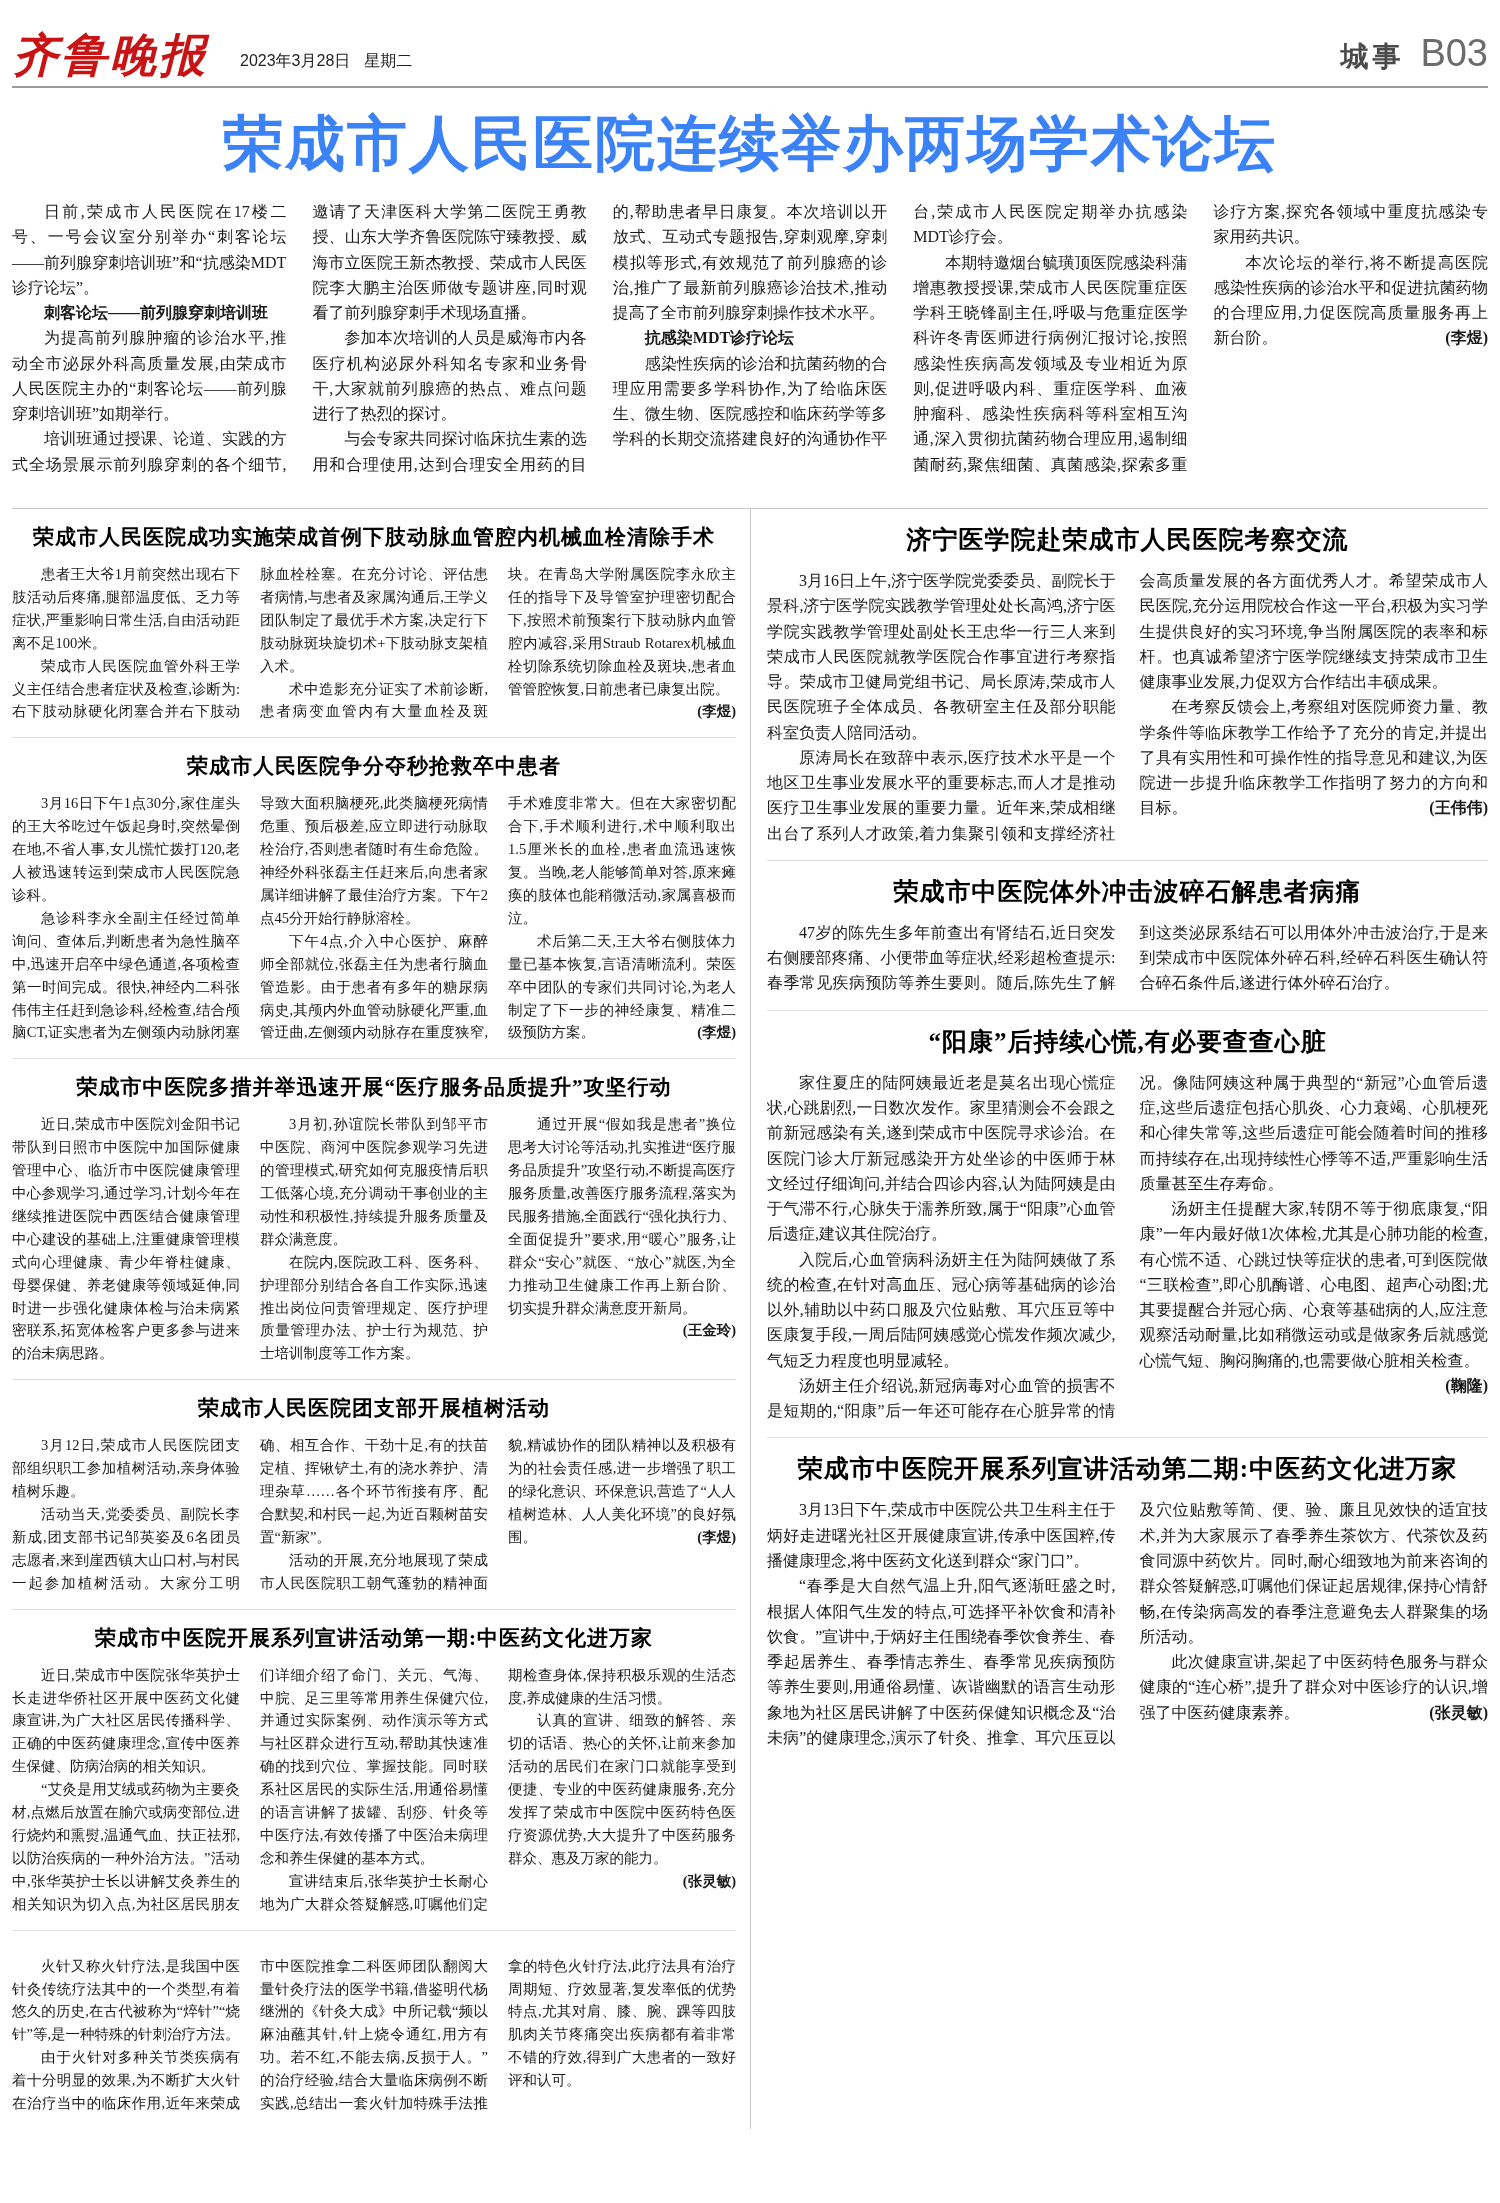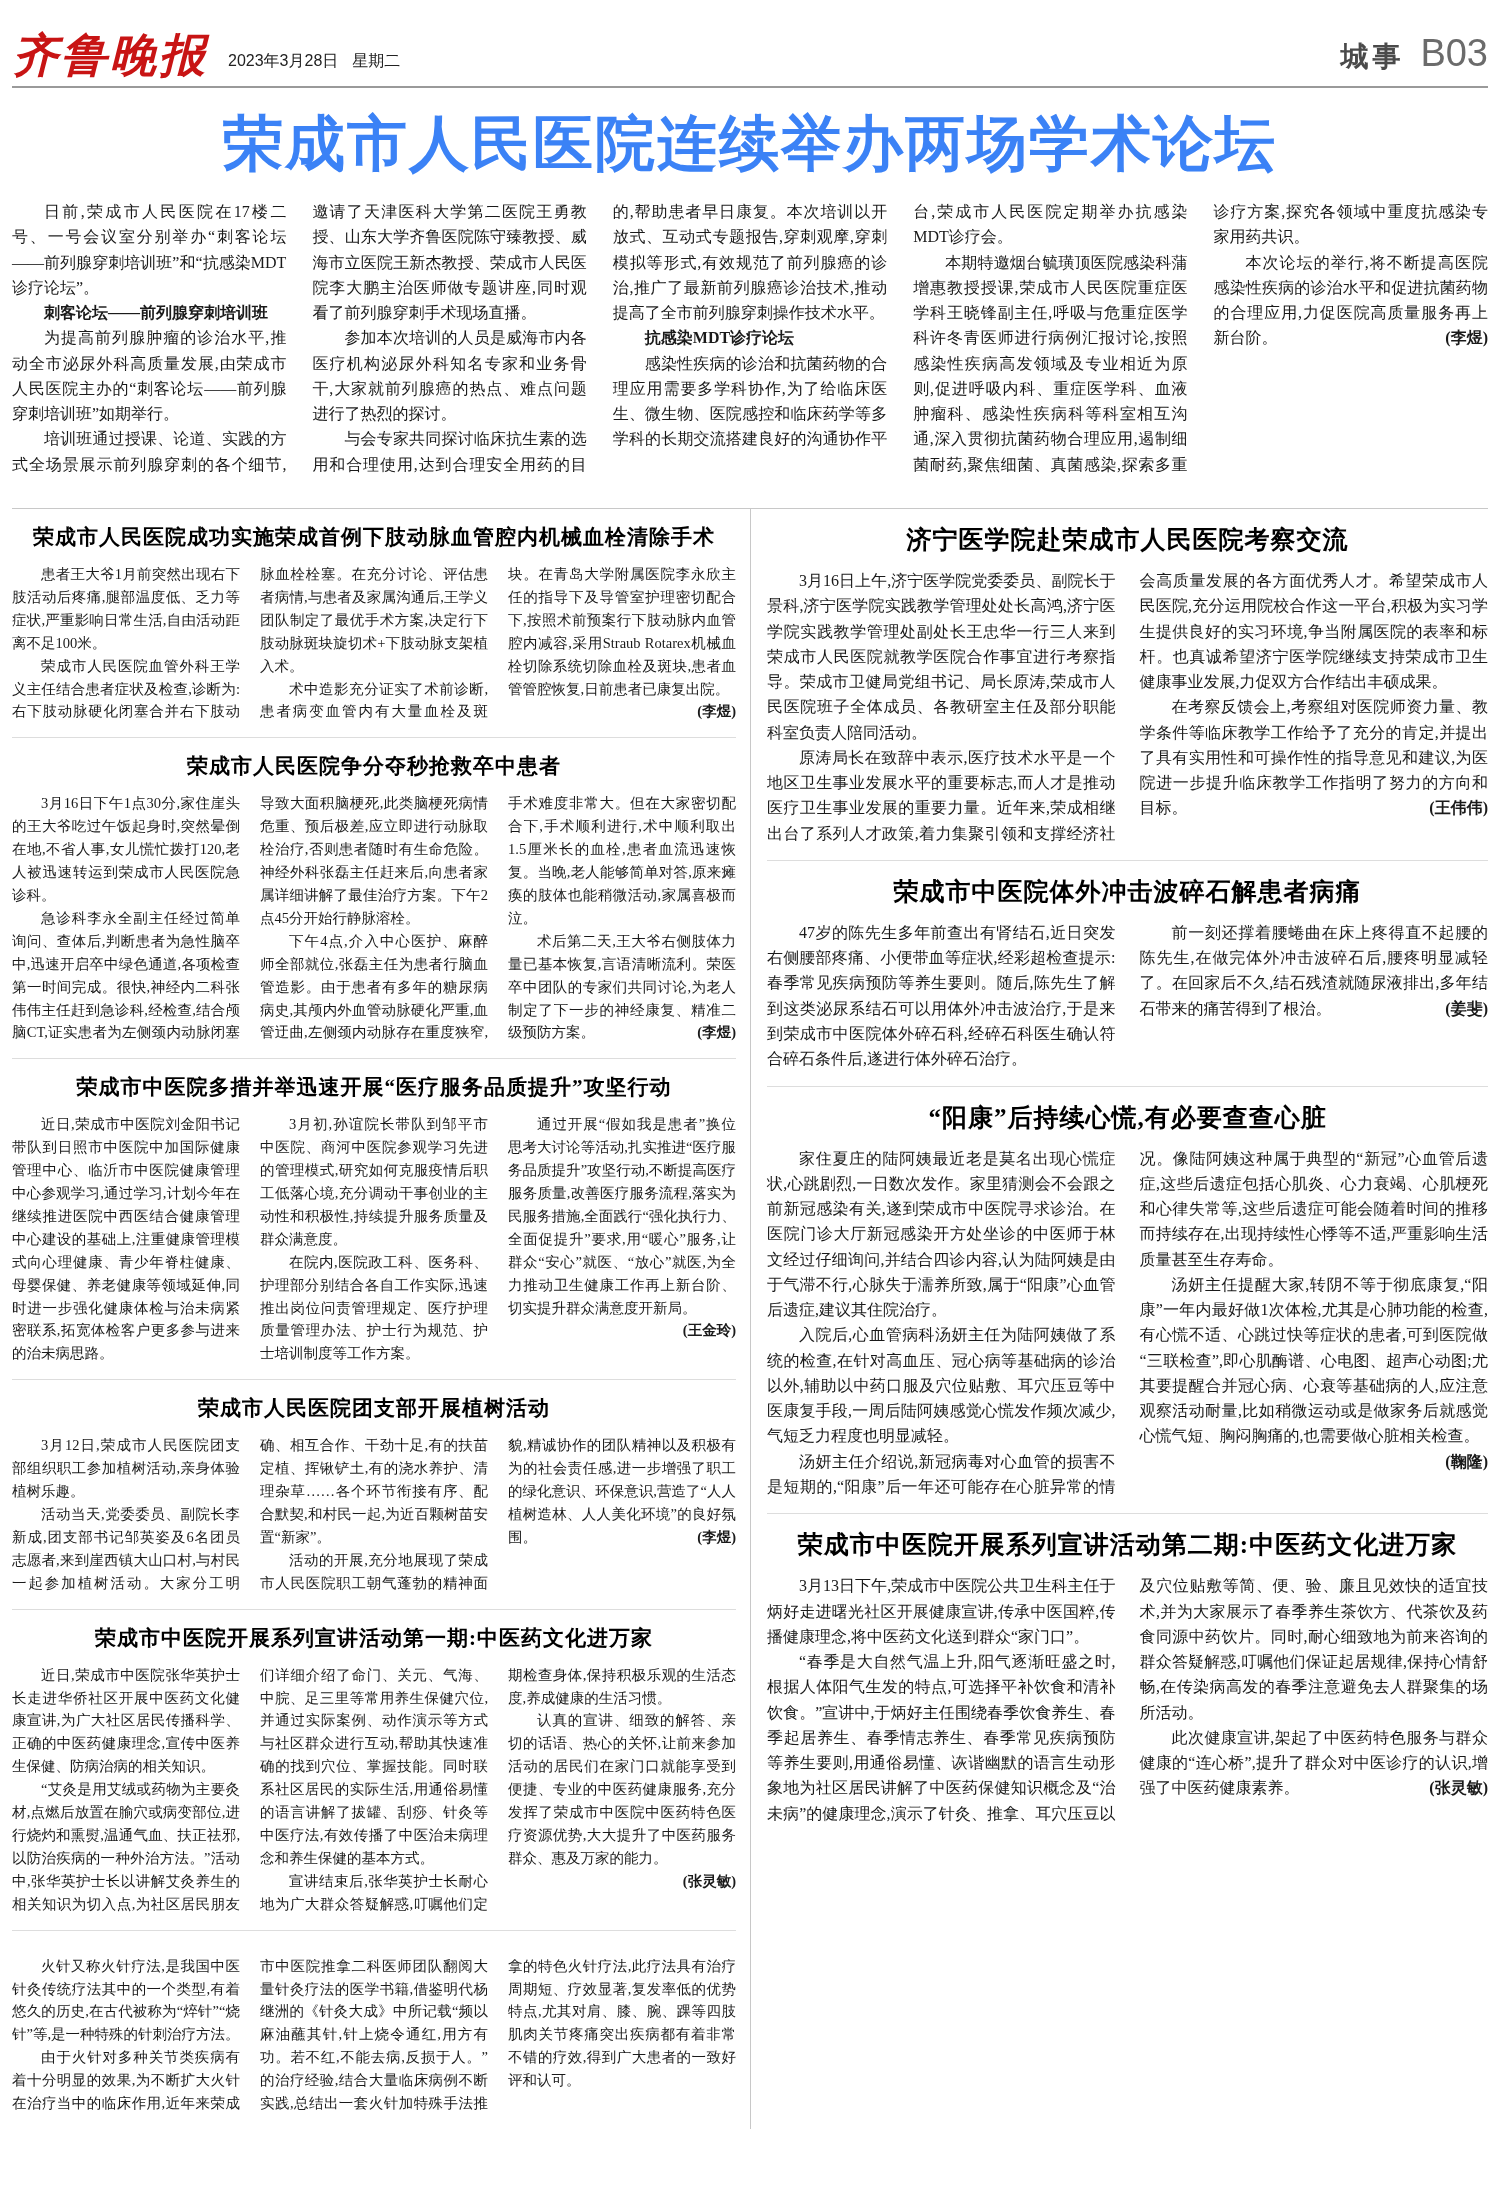--- a/index.html
+++ b/index.html
@@ -11,21 +11,21 @@
     font-family: "Liberation Serif", "DejaVu Serif", serif;
     color: #1a1a1a; padding: 0 12px;
   }
   
   .masthead { display:flex; align-items:flex-end; padding-top:22px; height:78px; }
   .logo {
     font-family: "DejaVu Serif", serif;
     font-size: 46px; font-weight: bold; font-style: italic;
     color: #c81414; letter-spacing: 3px; line-height: 1;
   }
-  .dateline { margin-left:20px; padding-bottom:6px; font-size:16px; color:#222;
+  .dateline { margin-left:32px; padding-bottom:6px; font-size:16px; color:#222;
     font-family:"Liberation Sans", sans-serif; }
   .dateline span { margin-right:14px; }
   .section-block { margin-left:auto; display:flex; align-items:baseline; gap:16px; padding-bottom:2px; }
   .section-name { font-size:28px; font-weight:bold; color:#4a4a4a; letter-spacing:4px; }
   .page-no { font-size:38px; color:#6b6b6b; font-family:"Liberation Sans", sans-serif; }
   .top-rule { border-top:2px solid #9a9a9a; margin-top:8px; }
 
   
   h1.main-headline {
     font-size: 60px; font-weight: 900; text-align:center;
@@ -145,21 +145,20 @@
           <div class="article-body body2">
             <p class="para">3月16日上午,济宁医学院党委委员、副院长于景科,济宁医学院实践教学管理处处长高鸿,济宁医学院实践教学管理处副处长王忠华一行三人来到荣成市人民医院就教学医院合作事宜进行考察指导。荣成市卫健局党组书记、局长原涛,荣成市人民医院班子全体成员、各教研室主任及部分职能科室负责人陪同活动。</p>
             <p class="para">原涛局长在致辞中表示,医疗技术水平是一个地区卫生事业发展水平的重要标志,而人才是推动医疗卫生事业发展的重要力量。近年来,荣成相继出台了系列人才政策,着力集聚引领和支撑经济社会高质量发展的各方面优秀人才。希望荣成市人民医院,充分运用院校合作这一平台,积极为实习学生提供良好的实习环境,争当附属医院的表率和标杆。也真诚希望济宁医学院继续支持荣成市卫生健康事业发展,力促双方合作结出丰硕成果。</p>
             <p class="para">在考察反馈会上,考察组对医院师资力量、教学条件等临床教学工作给予了充分的肯定,并提出了具有实用性和可操作性的指导意见和建议,为医院进一步提升临床教学工作指明了努力的方向和目标。<span class="byline">(王伟伟)</span></p>
           </div>
         </article>
         <article>
           <h2>荣成市中医院体外冲击波碎石解患者病痛</h2>
           <div class="article-body body2">
             <p class="para">47岁的陈先生多年前查出有肾结石,近日突发右侧腰部疼痛、小便带血等症状,经彩超检查提示:春季常见疾病预防等养生要则。随后,陈先生了解到这类泌尿系结石可以用体外冲击波治疗,于是来到荣成市中医院体外碎石科,经碎石科医生确认符合碎石条件后,遂进行体外碎石治疗。</p>
-            <p class="para">前一刻还撑着腰蜷曲在床上疼得直不起腰的陈先生,在做完体外冲击波碎石后,腰疼明显减轻了。在回家后不久,结石残渣就随尿液排出,多年结石带来的痛苦得到了根治。<span class="byline">(姜斐)</span></p>
           </div>
         </article>
         <article>
           <h2>“阳康”后持续心慌,有必要查查心脏</h2>
           <div class="article-body body2">
             <p class="para">家住夏庄的陆阿姨最近老是莫名出现心慌症状,心跳剧烈,一日数次发作。家里猜测会不会跟之前新冠感染有关,遂到荣成市中医院寻求诊治。在医院门诊大厅新冠感染开方处坐诊的中医师于林文经过仔细询问,并结合四诊内容,认为陆阿姨是由于气滞不行,心脉失于濡养所致,属于“阳康”心血管后遗症,建议其住院治疗。</p>
             <p class="para">入院后,心血管病科汤妍主任为陆阿姨做了系统的检查,在针对高血压、冠心病等基础病的诊治以外,辅助以中药口服及穴位贴敷、耳穴压豆等中医康复手段,一周后陆阿姨感觉心慌发作频次减少,气短乏力程度也明显减轻。</p>
             <p class="para">汤妍主任介绍说,新冠病毒对心血管的损害不是短期的,“阳康”后一年还可能存在心脏异常的情况。像陆阿姨这种属于典型的“新冠”心血管后遗症,这些后遗症包括心肌炎、心力衰竭、心肌梗死和心律失常等,这些后遗症可能会随着时间的推移而持续存在,出现持续性心悸等不适,严重影响生活质量甚至生存寿命。</p>
             <p class="para">汤妍主任提醒大家,转阴不等于彻底康复,“阳康”一年内最好做1次体检,尤其是心肺功能的检查,有心慌不适、心跳过快等症状的患者,可到医院做“三联检查”,即心肌酶谱、心电图、超声心动图;尤其要提醒合并冠心病、心衰等基础病的人,应注意观察活动耐量,比如稍微运动或是做家务后就感觉心慌气短、胸闷胸痛的,也需要做心脏相关检查。<span class="byline">(鞠隆)</span></p>
           </div>

